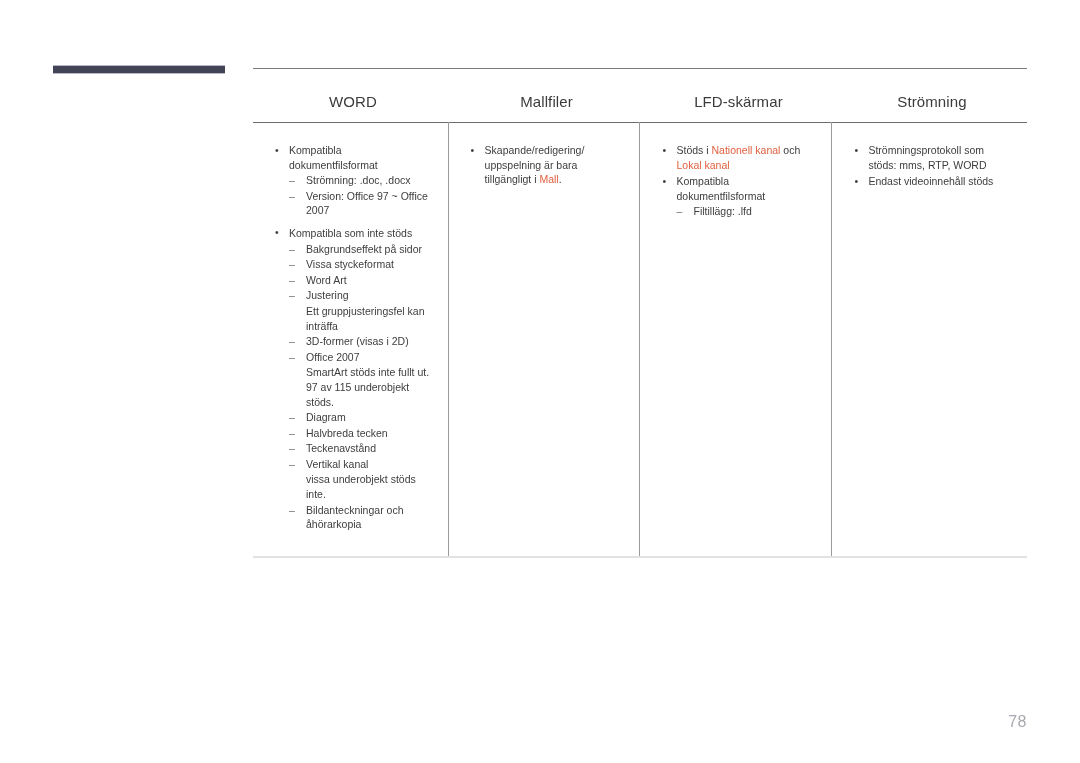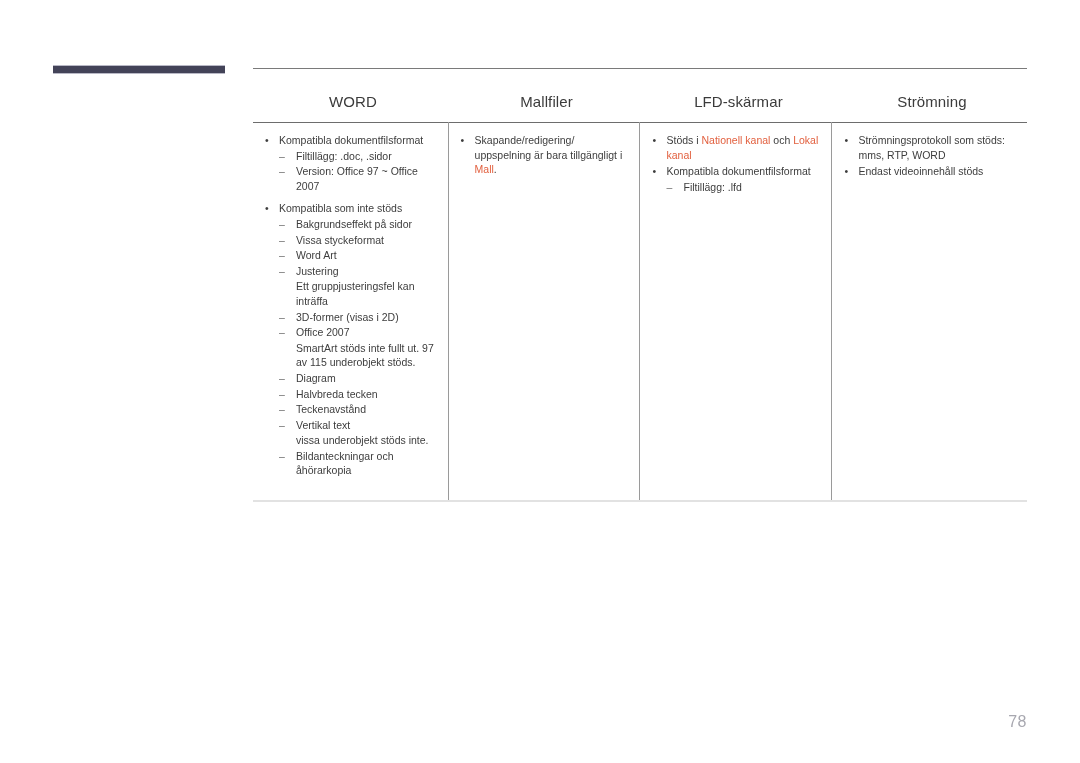--- a/index.html
+++ b/index.html
@@ -75,21 +75,21 @@
     vertical-align: top;
     padding: 10px 8px 14px 4px;
   }
   table.compat tbody tr td:last-child {
     border-right: none;
   }
 
   
   ul.lvl1 {
     list-style: none;
-    margin: 0;
+    margin: 10px;
     padding: 0;
   }
   ul.lvl1 > li.b1 {
     position: relative;
     padding-left: 22px;
     margin: 0 0 8px 0;
     font-size: 10.5px;
     line-height: 14.6px;
     color: #3d3d3d;
   }
@@ -176,36 +176,36 @@
         <th>
           <div class="hdr-inner">Strömning</div>
         </th>
       </tr>
     </thead>
     <tbody>
       <tr>
         <td>
           <ul class="lvl1">
               <li class="b1"><span>Kompatibla dokumentfilsformat</span><ul class="lvl2">
-                  <li class="b2">Filtillägg: .doc, .sidor</li>
+                  <li class="b2">Strömning: .doc, .docx</li>
                   <li class="b2">Version: Office 97 ~ Office 2007</li>
                 </ul></li>
               <li class="b1"><span>Kompatibla som inte stöds</span><ul class="lvl2">
                   <li class="b2">Bakgrundseffekt på sidor</li>
                   <li class="b2">Vissa styckeformat</li>
                   <li class="b2">Word Art</li>
                   <li class="b2">Justering</li>
                   <li class="b2 cont">Ett gruppjusteringsfel kan inträffa</li>
                   <li class="b2">3D-former (visas i 2D)</li>
                   <li class="b2">Office 2007</li>
                   <li class="b2 cont">SmartArt stöds inte fullt ut. 97 av 115 underobjekt stöds.</li>
                   <li class="b2">Diagram</li>
                   <li class="b2">Halvbreda tecken</li>
                   <li class="b2">Teckenavstånd</li>
-                  <li class="b2">Vertikal text</li>
+                  <li class="b2">Vertikal kanal</li>
                   <li class="b2 cont">vissa underobjekt stöds inte.</li>
                   <li class="b2">Bildanteckningar och åhörarkopia</li>
                 </ul></li>
             </ul>
         </td>
         <td>
           <ul class="lvl1">
               <li class="b1 no-gap"><span><span>Skapande/redigering/ uppspelning är bara tillgängligt i </span><span class="accent">Mall</span><span>.</span></span></li>
             </ul>
         </td>

